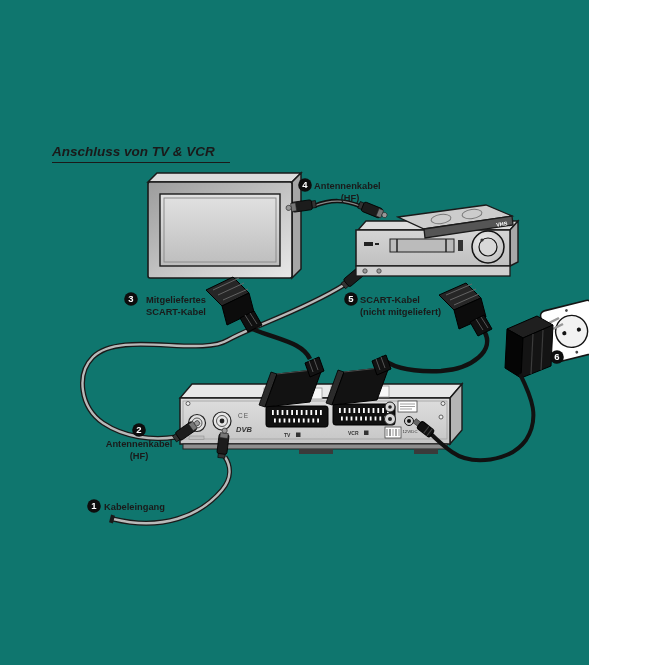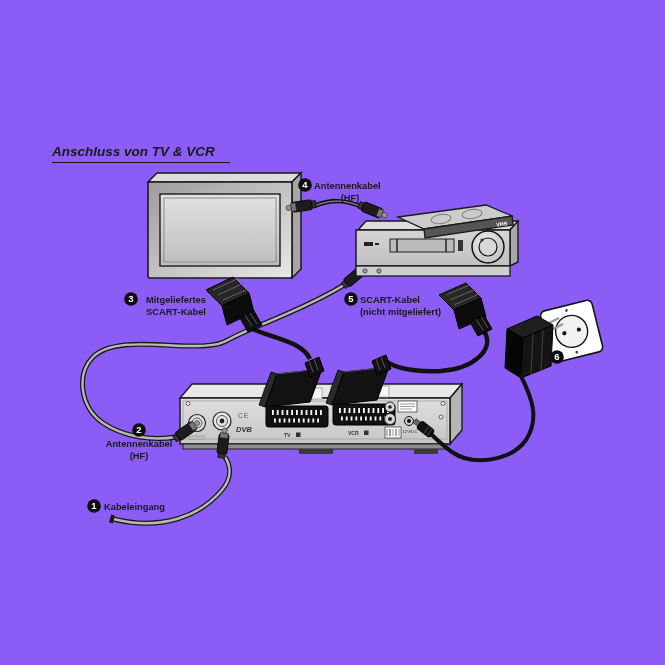--- a/index.html
+++ b/index.html
@@ -1,16 +1,16 @@
 <!DOCTYPE html>
 <html><head>
 <meta charset="utf-8">
 <style>
   html,body{margin:0;padding:0;background:#fff;}
-  .page{position:relative;width:665px;height:665px;background:#8b5cf6;overflow:hidden;}
+  .page{position:relative;width:589px;height:665px;background:#0f766e;overflow:hidden;}
   svg{display:block;}
   text{font-family:"Liberation Sans",sans-serif;fill:#1a1a1a;}
   .title-text{font-size:13.5px;font-weight:bold;font-style:italic;}
   .callout-label{font-size:9.3px;font-weight:bold;}
   .badge-num{font-size:9.5px;font-weight:bold;fill:#ffffff;}
   .panel-tiny{font-size:4.3px;fill:#333;}
   .panel-small{font-size:5px;font-weight:bold;fill:#333;}
   .panel-ce{font-size:6.5px;fill:#555;letter-spacing:1px;}
   .panel-dvb{font-size:7.5px;font-weight:bold;font-style:italic;fill:#333;}
   .vhs-text{font-size:5.5px;font-weight:bold;fill:#ffffff;}

